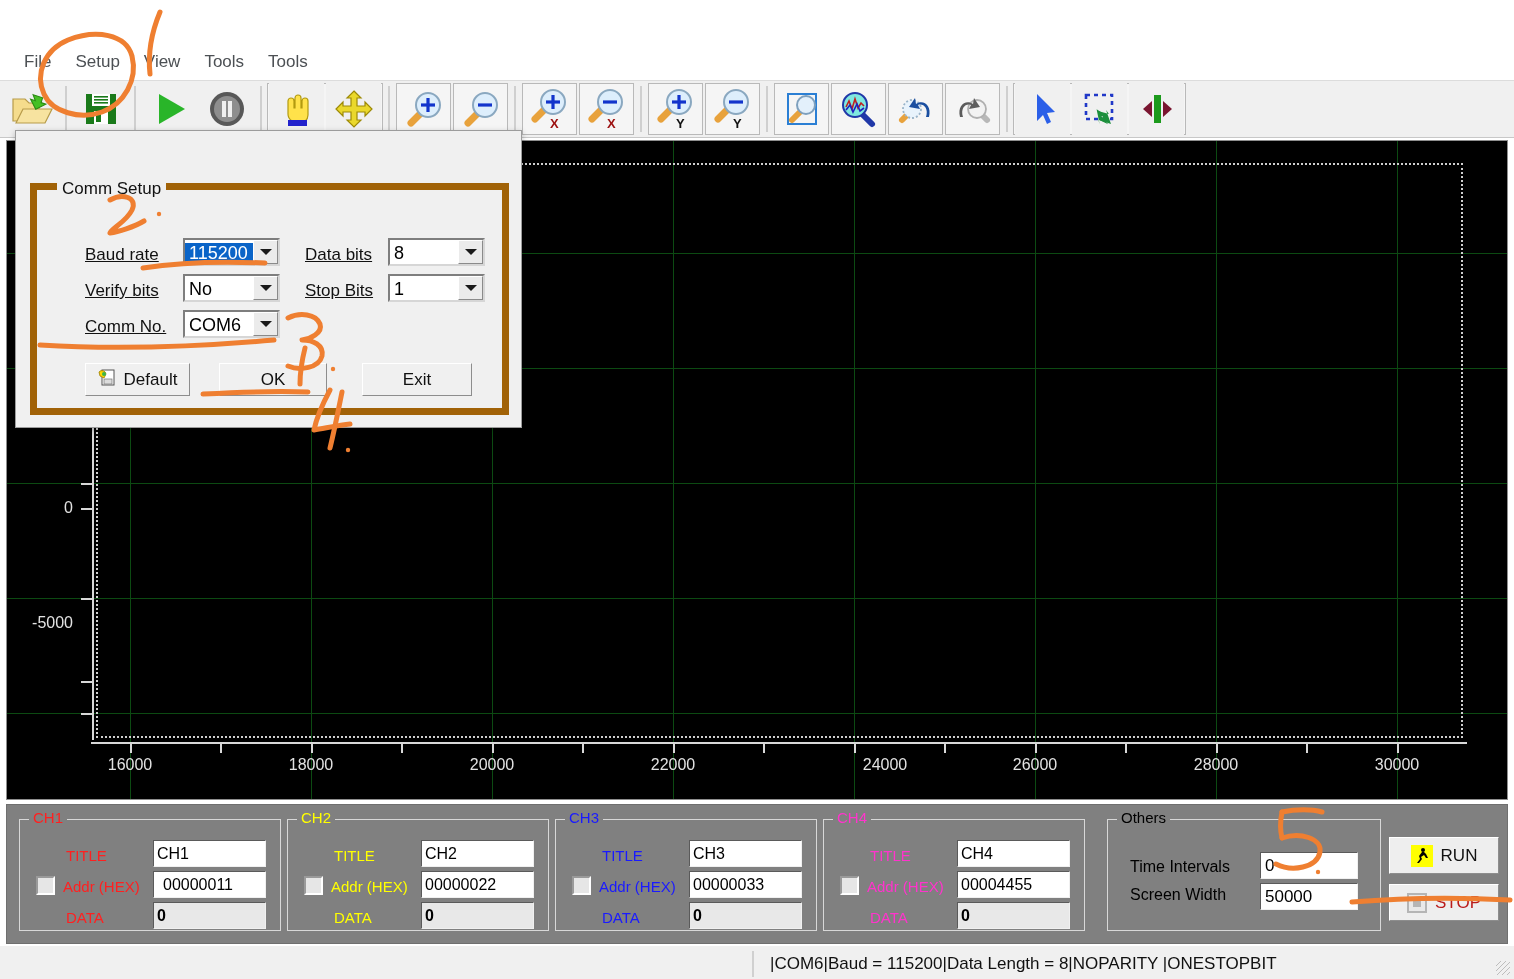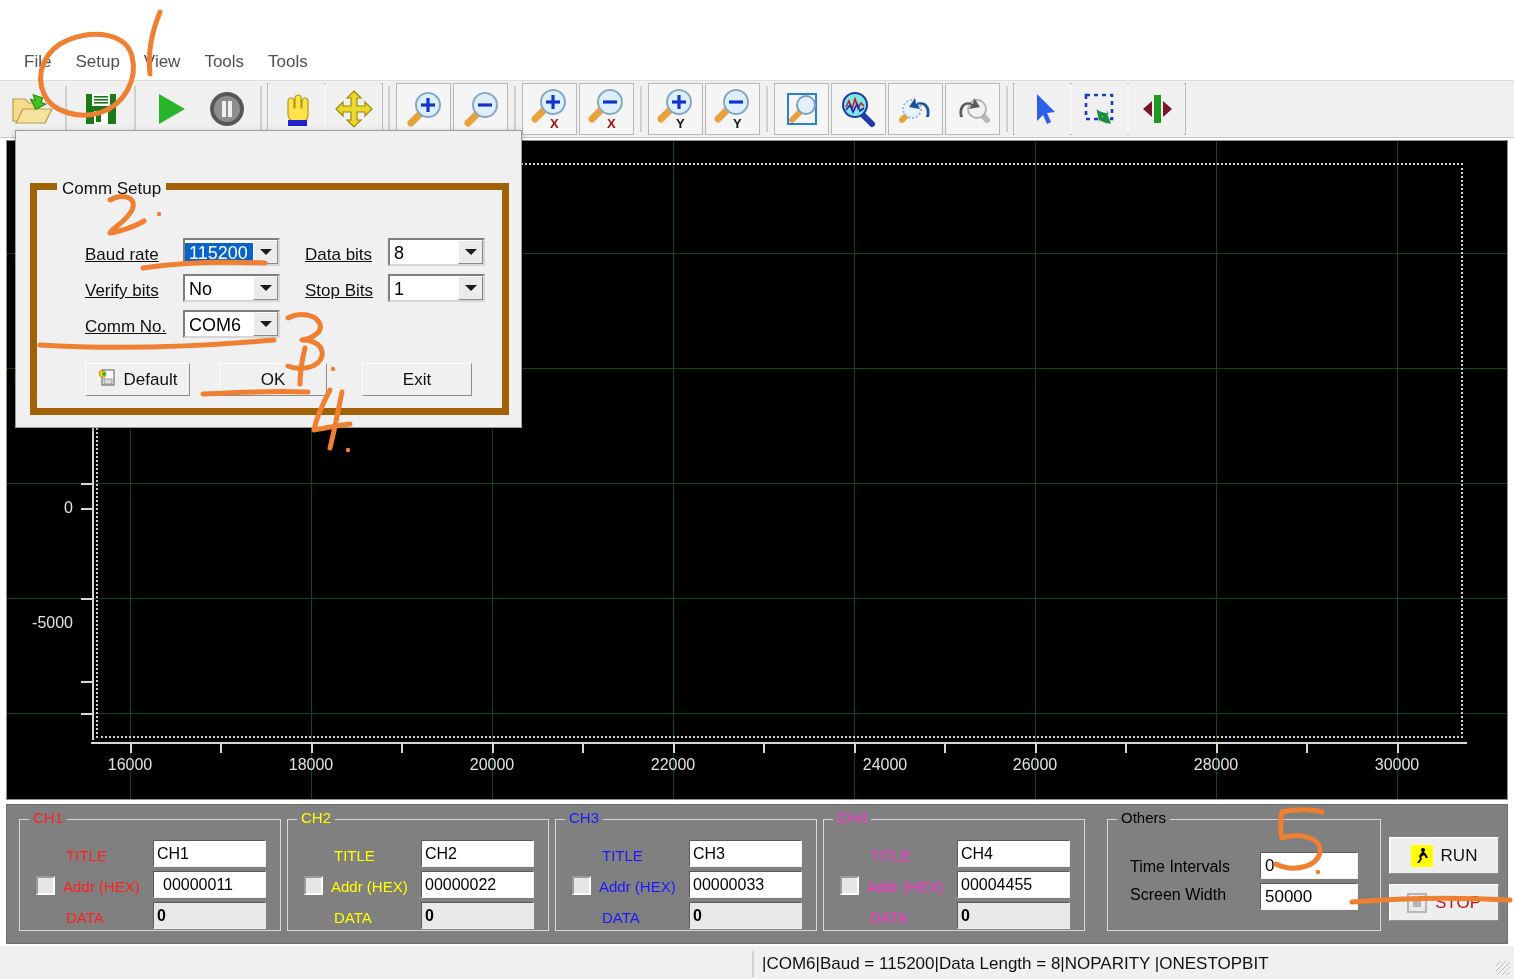--- a/index.html
+++ b/index.html
@@ -164,21 +164,21 @@
 
   
   .statusbar {
     position:absolute; left:0; top:946px; width:1514px; height:33px;
     background:#f0f0f0; display:flex; align-items:center;
   }
   .status-left { width:752px; height:33px; background:#f0f0f0; }
   .status-field {
     flex:1; height:26px; margin-top:3px;
     border-left:2px solid #d0d0d0;
-    display:flex; align-items:center; padding-left:8px;
+    display:flex; align-items:center; padding-left:16px;
     font-size:17px; color:#111;
   }
   .grip { width:22px; height:33px; position:relative; }
   .grip::after {
     content:""; position:absolute; right:4px; bottom:4px; width:14px; height:14px;
     background:
       linear-gradient(135deg, transparent 46%, #bdbdbd 46%, #bdbdbd 54%, transparent 54%) 0 0/5px 5px;
   }
 
   

